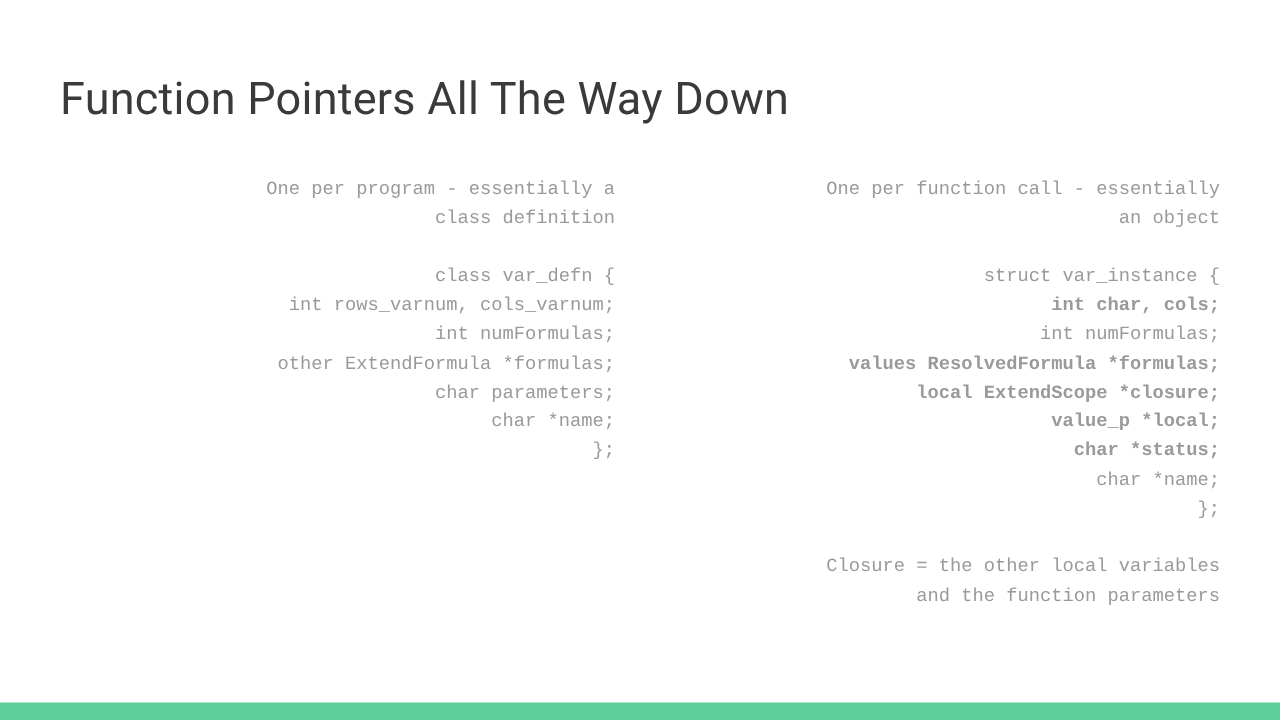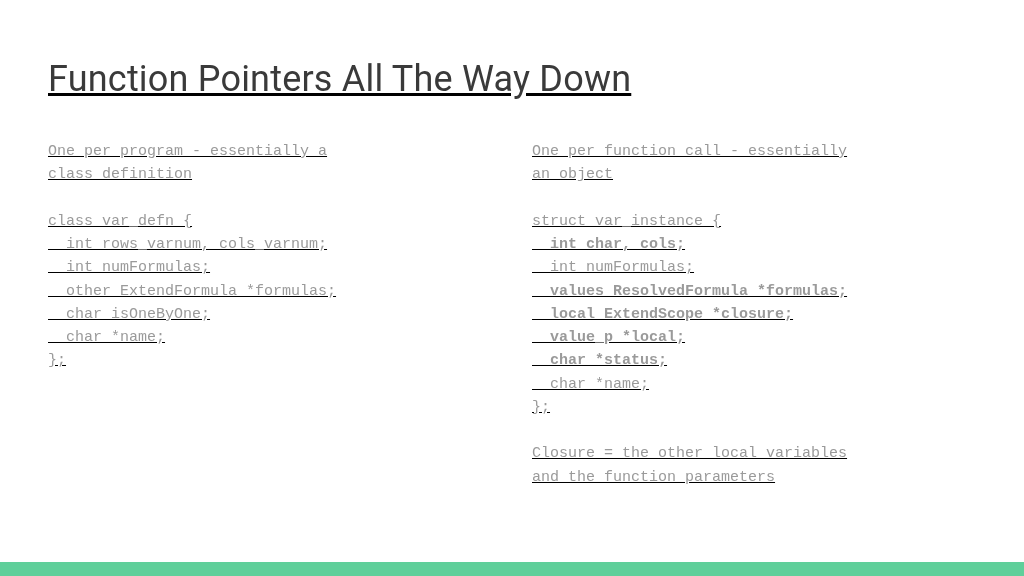--- a/index.html
+++ b/index.html
@@ -11,32 +11,32 @@
       width: 1024px;
       height: 576px;
       background: #ffffff;
       font-family: -apple-system, BlinkMacSystemFont, "Segoe UI", Roboto, "Helvetica Neue", Arial, sans-serif;
       position: relative;
       overflow: hidden;
     }
     .slide {
       padding: 58px 48px 0 48px;
       height: 100%;
-      text-decoration: underline;
     }
     .title {
       font-size: 36px;
       font-weight: 400;
       color: #3a3a3a;
       margin-bottom: 40px;
       letter-spacing: 0.2px;
     }
     .columns {
       display: flex;
       gap: 40px;
+      text-align: right;
     }
     .col {
       flex: 1;
       font-family: "Courier New", Courier, monospace;
       font-size: 15px;
       line-height: 1.55;
       color: #9a9a9a;
       white-space: pre;
     }
     .col .bold {
@@ -57,21 +57,21 @@
 <div class="slide">
   <h1 class="title">Function Pointers All The Way Down</h1>
   <div class="columns">
     <div class="col"><span>One per program - essentially a
 class definition</span>
 
 <span>class var_defn {</span>
 <span>  int rows_varnum, cols_varnum;</span>
 <span>  int numFormulas;</span>
 <span>  other ExtendFormula *formulas;</span>
-<span>  char isOneByOne;</span>
+<span>  char parameters;</span>
 <span>  char *name;</span>
 <span>};</span></div>
     <div class="col"><span>One per function call - essentially
 an object</span>
 
 <span>struct var_instance {</span>
 <span class="bold">  int char, cols;</span>
 <span>  int numFormulas;</span>
 <span class="bold">  values ResolvedFormula *formulas;</span>
 <span class="bold">  local ExtendScope *closure;</span>

